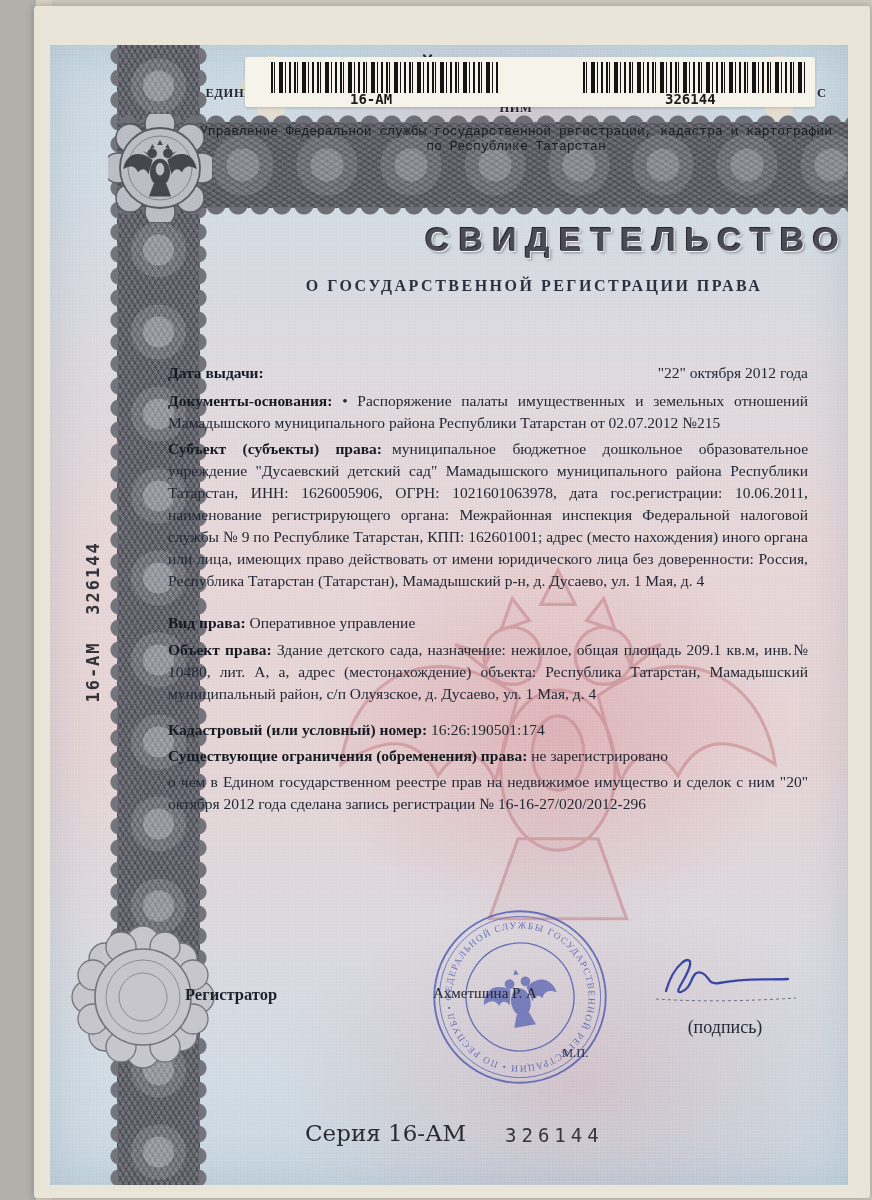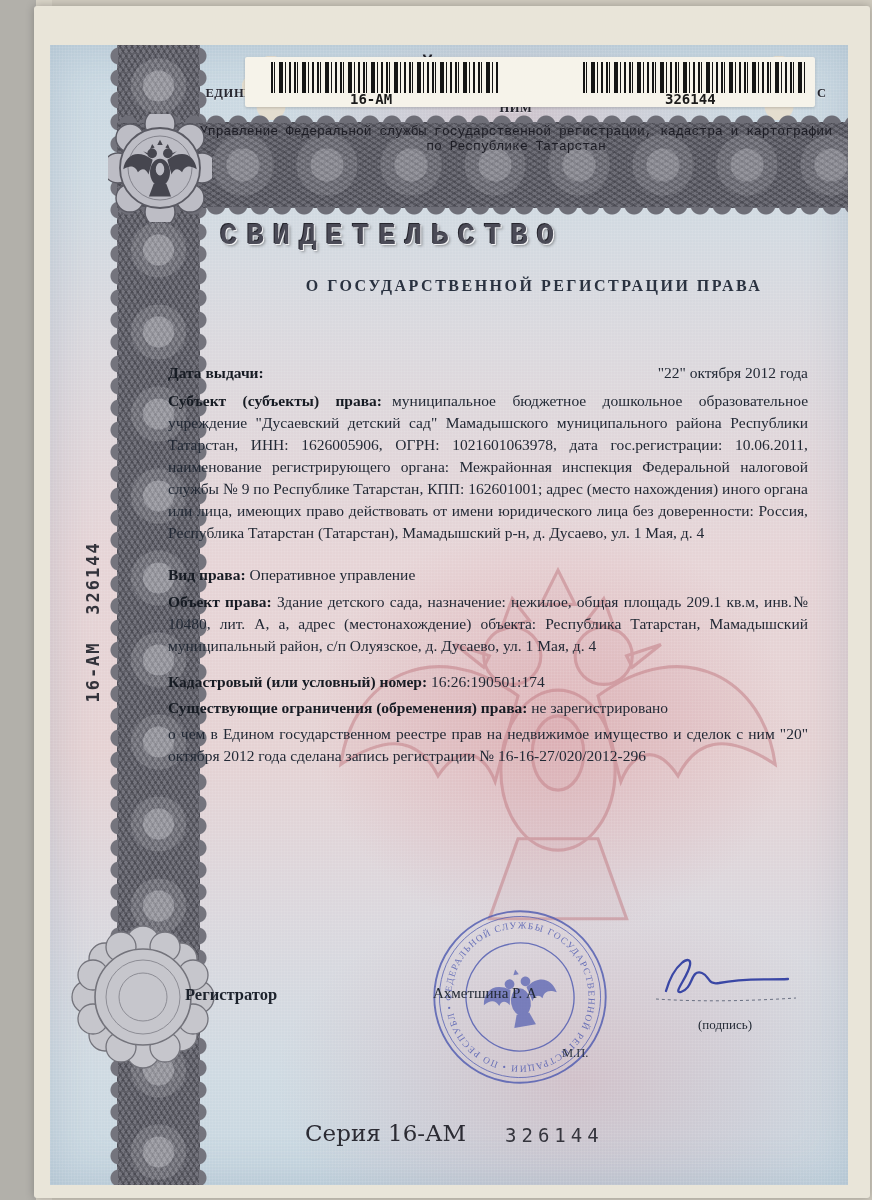--- a/index.html
+++ b/index.html
@@ -58,42 +58,42 @@
   
   .sticker{position:absolute;left:195px;top:12px;width:570px;height:50px;background:#f6f3ea;z-index:4;box-shadow:0 1px 3px rgba(0,0,0,.18);border-radius:2px;}
   .bars{position:absolute;top:5px;height:31px;
     background:repeating-linear-gradient(90deg,#141414 0 2px,rgba(0,0,0,0) 2px 3px,#141414 3px 4px,rgba(0,0,0,0) 4px 8px,#141414 8px 12px,rgba(0,0,0,0) 12px 14px,#141414 14px 15px,rgba(0,0,0,0) 15px 18px,#141414 18px 20px,rgba(0,0,0,0) 20px 23px);}
   .bars.b1{left:26px;width:230px;}
   .bars.b2{left:338px;width:222px;}
   .bclabel{position:absolute;top:34px;font-family:"DejaVu Sans Mono",monospace;font-weight:bold;font-size:14px;color:#1a1a1a;}
   .bclabel.l1{left:105px;}
   .bclabel.l2{left:420px;}
   
-  .title-main{position:absolute;left:170px;right:0;top:175px;text-align:left;z-index:4;
-    font-family:Liberation Mono, monospace;font-weight:bold;font-size:29px;letter-spacing:9px;color:#4b4b57;
+  .title-main{position:absolute;left:170px;right:0;top:175px;text-align:right;z-index:4;
+    font-family:Liberation Sans, sans-serif;font-weight:bold;font-size:34px;letter-spacing:9px;color:#4b4b57;
     text-shadow:1px 1px 0 #f2f2f4,-1px -1px 0 #26262e,2px 2px 3px rgba(0,0,0,.35);}
   .title-sub{position:absolute;left:170px;right:0;top:232px;text-align:center;z-index:4;
     font-weight:bold;font-size:16px;letter-spacing:2.5px;color:#2a3240;}
   
   .fields{position:absolute;left:118px;top:317px;width:640px;z-index:4;font-size:15.5px;line-height:22px;color:#222935;}
   .fields p{margin:0;text-align:justify;}
   .fields b{color:#161b23;}
   .row-date{display:flex;justify-content:space-between;margin-bottom:6px !important;gap:43px;}
   .mb4{margin-bottom:4px !important;} .mb5{margin-bottom:5px !important;}
   .mb14{margin-bottom:14px !important;} .mb20{margin-bottom:20px !important;}
   .gap{display:inline-block;width:10px;}
   
   .wm{position:absolute;left:268px;top:498px;z-index:1;opacity:.5;}
   
   .sig-label{position:absolute;left:135px;top:940px;z-index:4;font-weight:bold;font-size:16.5px;color:#1c222c;}
   .sig-name{position:absolute;left:383px;top:940px;z-index:5;font-size:15px;color:#232a35;}
   .sig-mp{position:absolute;left:512px;top:981px;z-index:5;font-size:12.5px;color:#2b3240;margin-top:20px;}
   .stamp{position:absolute;left:380px;top:862px;z-index:3;opacity:.8;transform:rotate(-10deg);}
   .autograph{position:absolute;left:600px;top:902px;z-index:5;}
-  .sig-caption{position:absolute;left:600px;top:972px;width:150px;text-align:center;z-index:5;font-size:13px;color:#232a35;}
+  .sig-caption{position:absolute;left:600px;top:972px;width:150px;text-align:center;z-index:5;font-size:18px;color:#232a35;}
   
   .foot-series{position:absolute;left:255px;top:1075px;z-index:4;font-family:"DejaVu Serif",serif;font-weight:normal;font-size:23px;color:#2b2b33;}
   .foot-number{position:absolute;left:455px;top:1079px;z-index:4;font-family:"DejaVu Sans Mono",monospace;font-size:19px;letter-spacing:5px;color:#35353d;}
 </style>
 </head>
 <body>
 
 <div class="scan">
   <div class="paper"></div>
 
@@ -167,20 +167,21 @@
         <path d="M-7,19 L7,19 L12,33 L-12,33 Z"></path>
         <ellipse cx="0" cy="4" rx="4.5" ry="6.5"></ellipse>
       </g>
     </svg>
 
     <div class="fields">
       <p class="row-date">
           <b>Дата выдачи:</b>
           <span>"22" октября 2012 года</span>
         </p>
+      <p class="mb4"><b>Документы-основания:</b> <span>• Распоряжение палаты имущественных и земельных отношений Мамадышского муниципального района Республики Татарстан от 02.07.2012 №215</span></p>
       <p class="mb20"><b>Субъект (субъекты) права:</b><span class="gap"></span><span>муниципальное бюджетное дошкольное образовательное учреждение "Дусаевский детский сад" Мамадышского муниципального района Республики Татарстан, ИНН: 1626005906, ОГРН: 1021601063978, дата гос.регистрации: 10.06.2011, наименование регистрирующего органа: Межрайонная инспекция Федеральной налоговой службы № 9 по Республике Татарстан, КПП: 162601001; адрес (место нахождения) иного органа или лица, имеющих право действовать от имени юридического лица без доверенности: Россия, Республика Татарстан (Татарстан), Мамадышский р-н, д. Дусаево, ул. 1 Мая, д. 4</span></p>
       <p class="mb5"><b>Вид права:</b> <span>Оперативное управление</span></p>
       <p class="mb14"><b>Объект права:</b> <span>Здание детского сада, назначение: нежилое, общая площадь 209.1 кв.м, инв.№ 10480, лит. А, а, адрес (местонахождение) объекта: Республика Татарстан, Мамадышский муниципальный район, с/п Олуязское, д. Дусаево, ул. 1 Мая, д. 4</span></p>
       <p class="mb4"><b>Кадастровый (или условный) номер:</b> <span>16:26:190501:174</span></p>
       <p class="mb4"><b>Существующие ограничения (обременения) права:</b> <span>не зарегистрировано</span></p>
       <p>о чем в Едином государственном реестре прав на недвижимое имущество и сделок с ним "20" октября 2012 года сделана запись регистрации № 16-16-27/020/2012-296</p>
     </div>
 
     <svg class="rosette-bl" width="150" height="150" viewBox="0 0 150 150">
       <g fill="#c6c6cc" stroke="#73737b" stroke-width="1.3">

